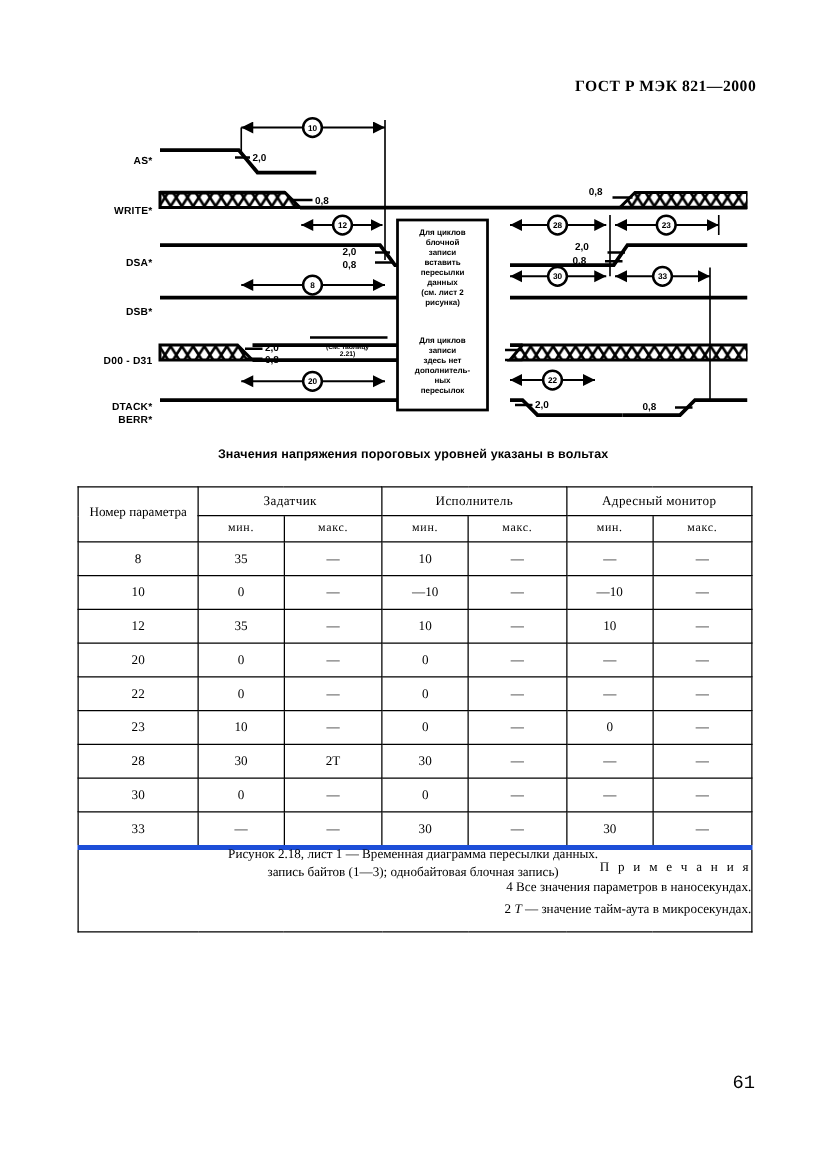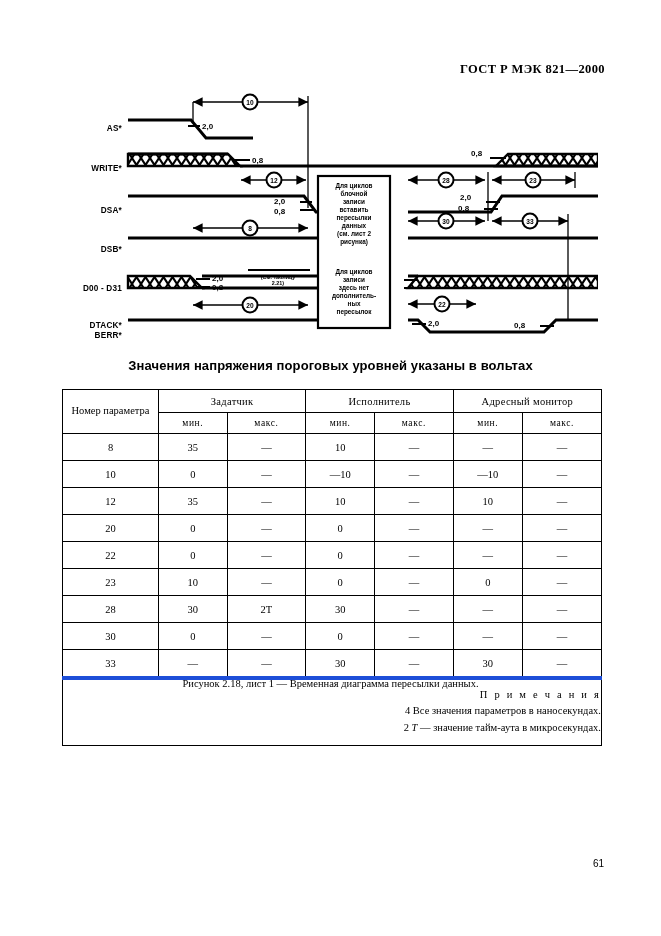--- a/index.html
+++ b/index.html
@@ -44,21 +44,21 @@
   }
   .diagram svg { display:block; }
 
   .thresh-note {
     position: absolute;
     left: 0;
     top: 358px;
     width: 661px;
     text-align: center;
     font-family: "Liberation Sans", sans-serif;
-    font-size: 13px;
+    font-size: 10px;
     font-weight: bold;
     letter-spacing: 0.1px;
   }
 
   
   .tbl-wrap {
     position: absolute;
     left: 62px;
     top: 389px;
     width: 540px;
@@ -117,22 +117,22 @@
     font-size: 10.5px;
     line-height: 1.45;
   }
   .caption .l2 { letter-spacing: 0.3px; }
 
   
   .page-num {
     position: absolute;
     right: 57px;
     top: 858px;
-    font-family: Liberation Sans, sans-serif;
-    font-size: 10px;
+    font-family: Liberation Mono, monospace;
+    font-size: 15px;
     padding-left: 38px;
   }
 
   
   .sig-label {
     font-family: "Liberation Sans", sans-serif;
     font-size: 8.2px;
     font-weight: bold;
     letter-spacing: 0.2px;
   }
@@ -418,17 +418,18 @@
             <div>4 Все значения параметров в наносекундах.</div>
             <div><span>2 </span><span class="ital">T</span><span> — значение тайм-аута в микросекундах.</span></div>
           </td>
         </tr>
       </tfoot>
     </table>
   </div>
 
   <div class="caption">
     <div>Рисунок 2.18,  лист 1 — Временная диаграмма пересылки данных.</div>
+    <div>запись байтов (1—3); однобайтовая блочная запись)</div>
   </div>
 
   <div class="page-num">61</div>
 
 </div>
 
 </body></html>

